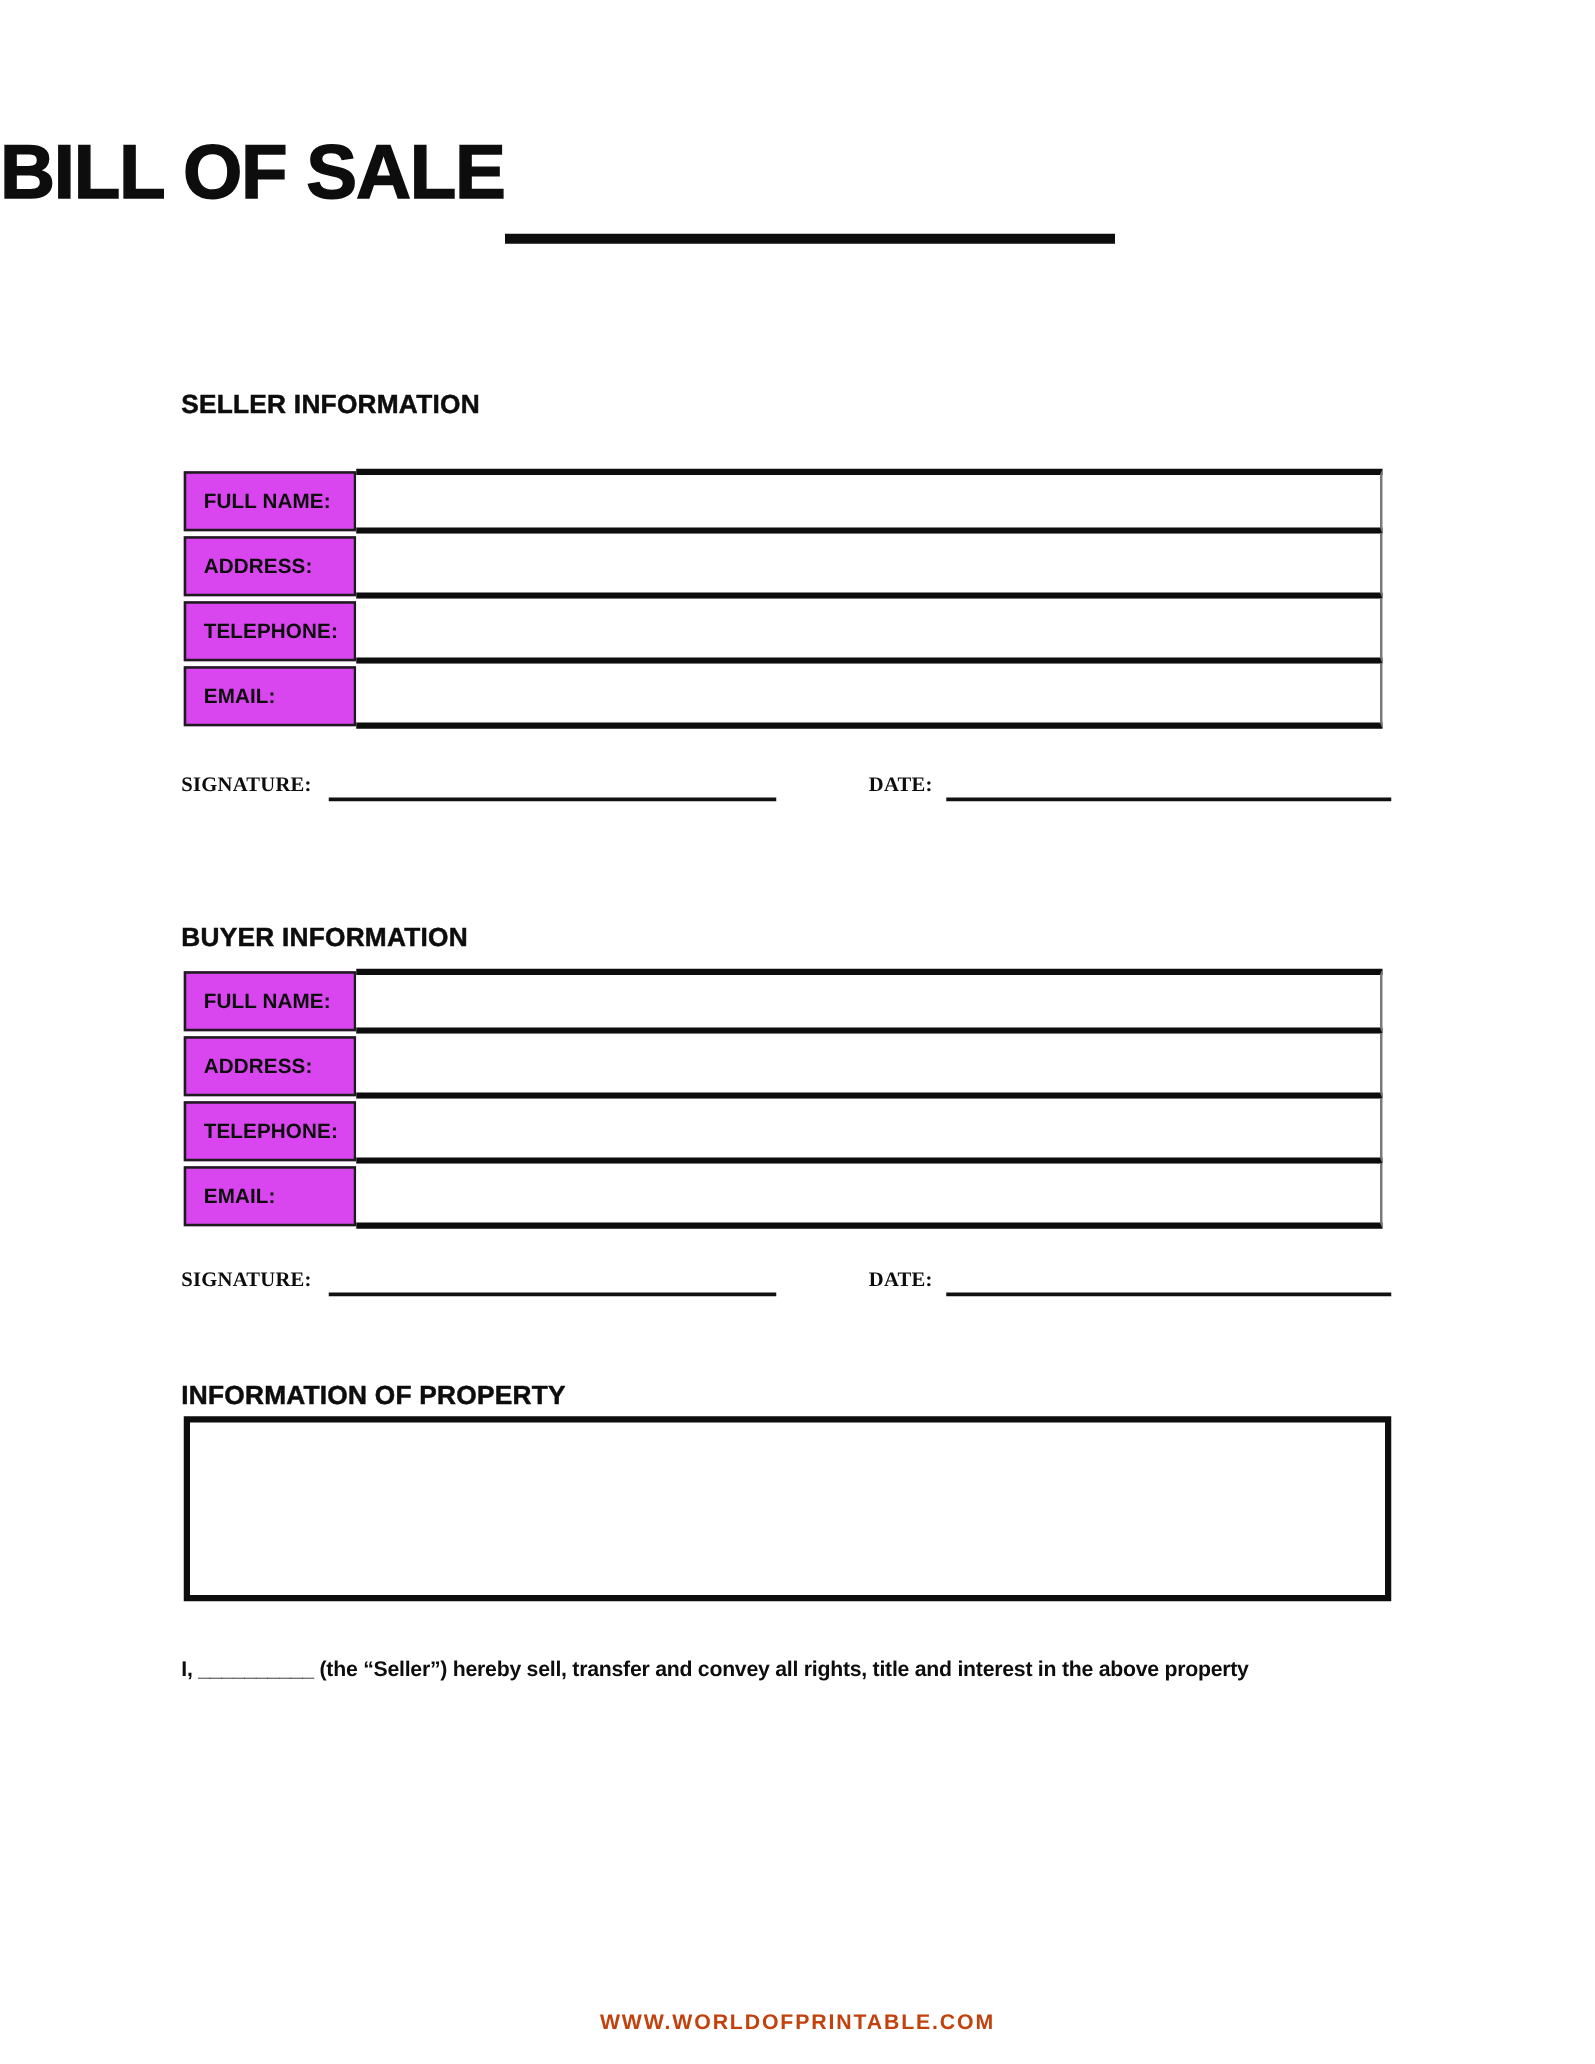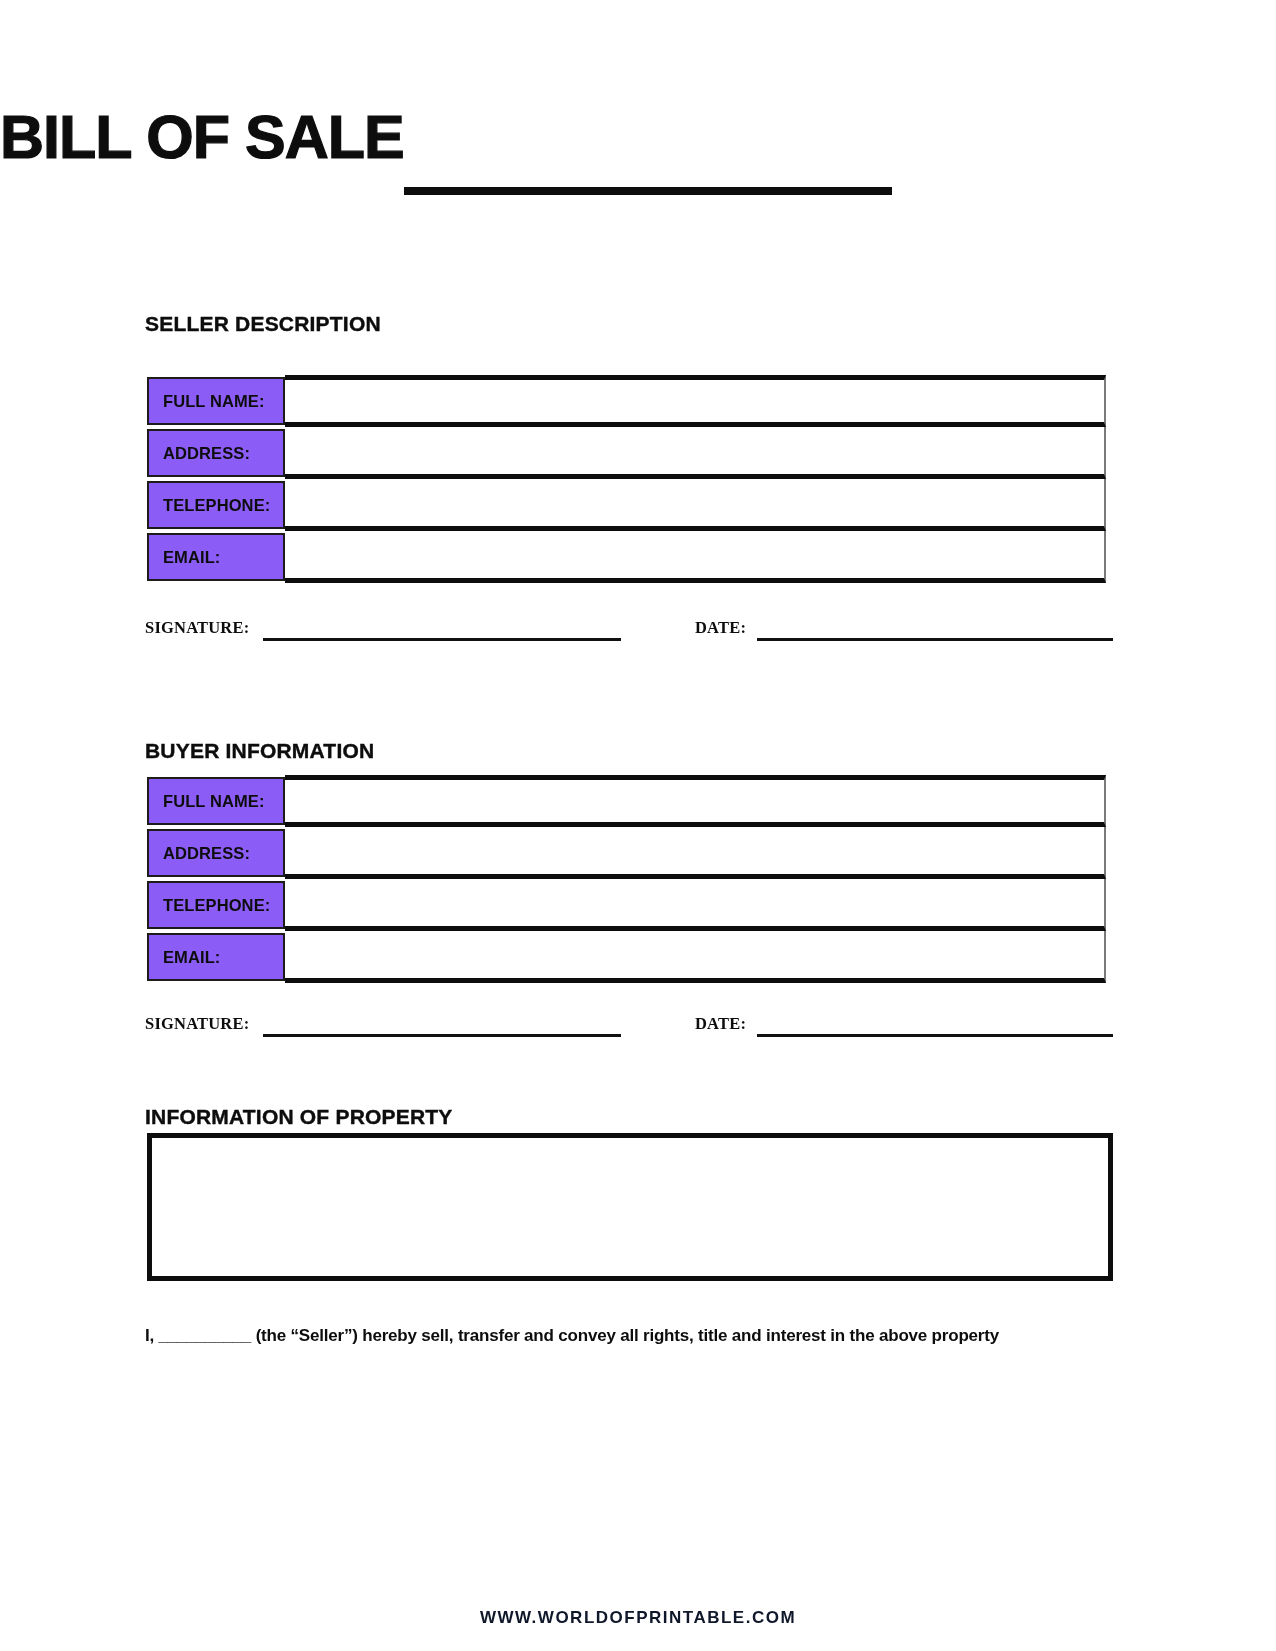--- a/index.html
+++ b/index.html
@@ -46,21 +46,21 @@
   .info-table {
     position: absolute;
     left: 147px;
     width: 959px;
   }
   .info-row { display: flex; height: 52px; }
   .label-cell {
     width: 138px;
     box-sizing: border-box;
     margin: 2px 0;
-    background: #8b5cf6;
+    background: #d946ef;
     border: 2px solid #1c1c1c;
     display: flex;
     align-items: center;
     padding-left: 14px;
     font-size: 16.5px;
     font-weight: 700;
     letter-spacing: 0.1px;
   }
   .value-cell {
     flex: 1;
@@ -108,32 +108,32 @@
 
   
   .footer {
     position: absolute;
     top: 1608px; left: 0;
     width: 100%;
     text-align: center;
     font-size: 17px;
     font-weight: 700;
     letter-spacing: 1.5px;
-    color: #0f172a;
+    color: #c2410c;
   }
 </style>
 </head>
 <body>
 
 <div class="page">
 
   <h1 class="page-title">BILL OF SALE</h1>
   <div class="title-underline"></div>
 
-  <h2 class="section-heading" style="top:312px">SELLER DESCRIPTION</h2>
+  <h2 class="section-heading" style="top:312px">SELLER INFORMATION</h2>
 
   <div class="info-table" style="top:375px">
     <div class="info-row">
       <div class="label-cell">FULL NAME:</div>
       <div class="value-cell"></div>
     </div>
     <div class="info-row">
       <div class="label-cell">ADDRESS:</div>
       <div class="value-cell"></div>
     </div>

